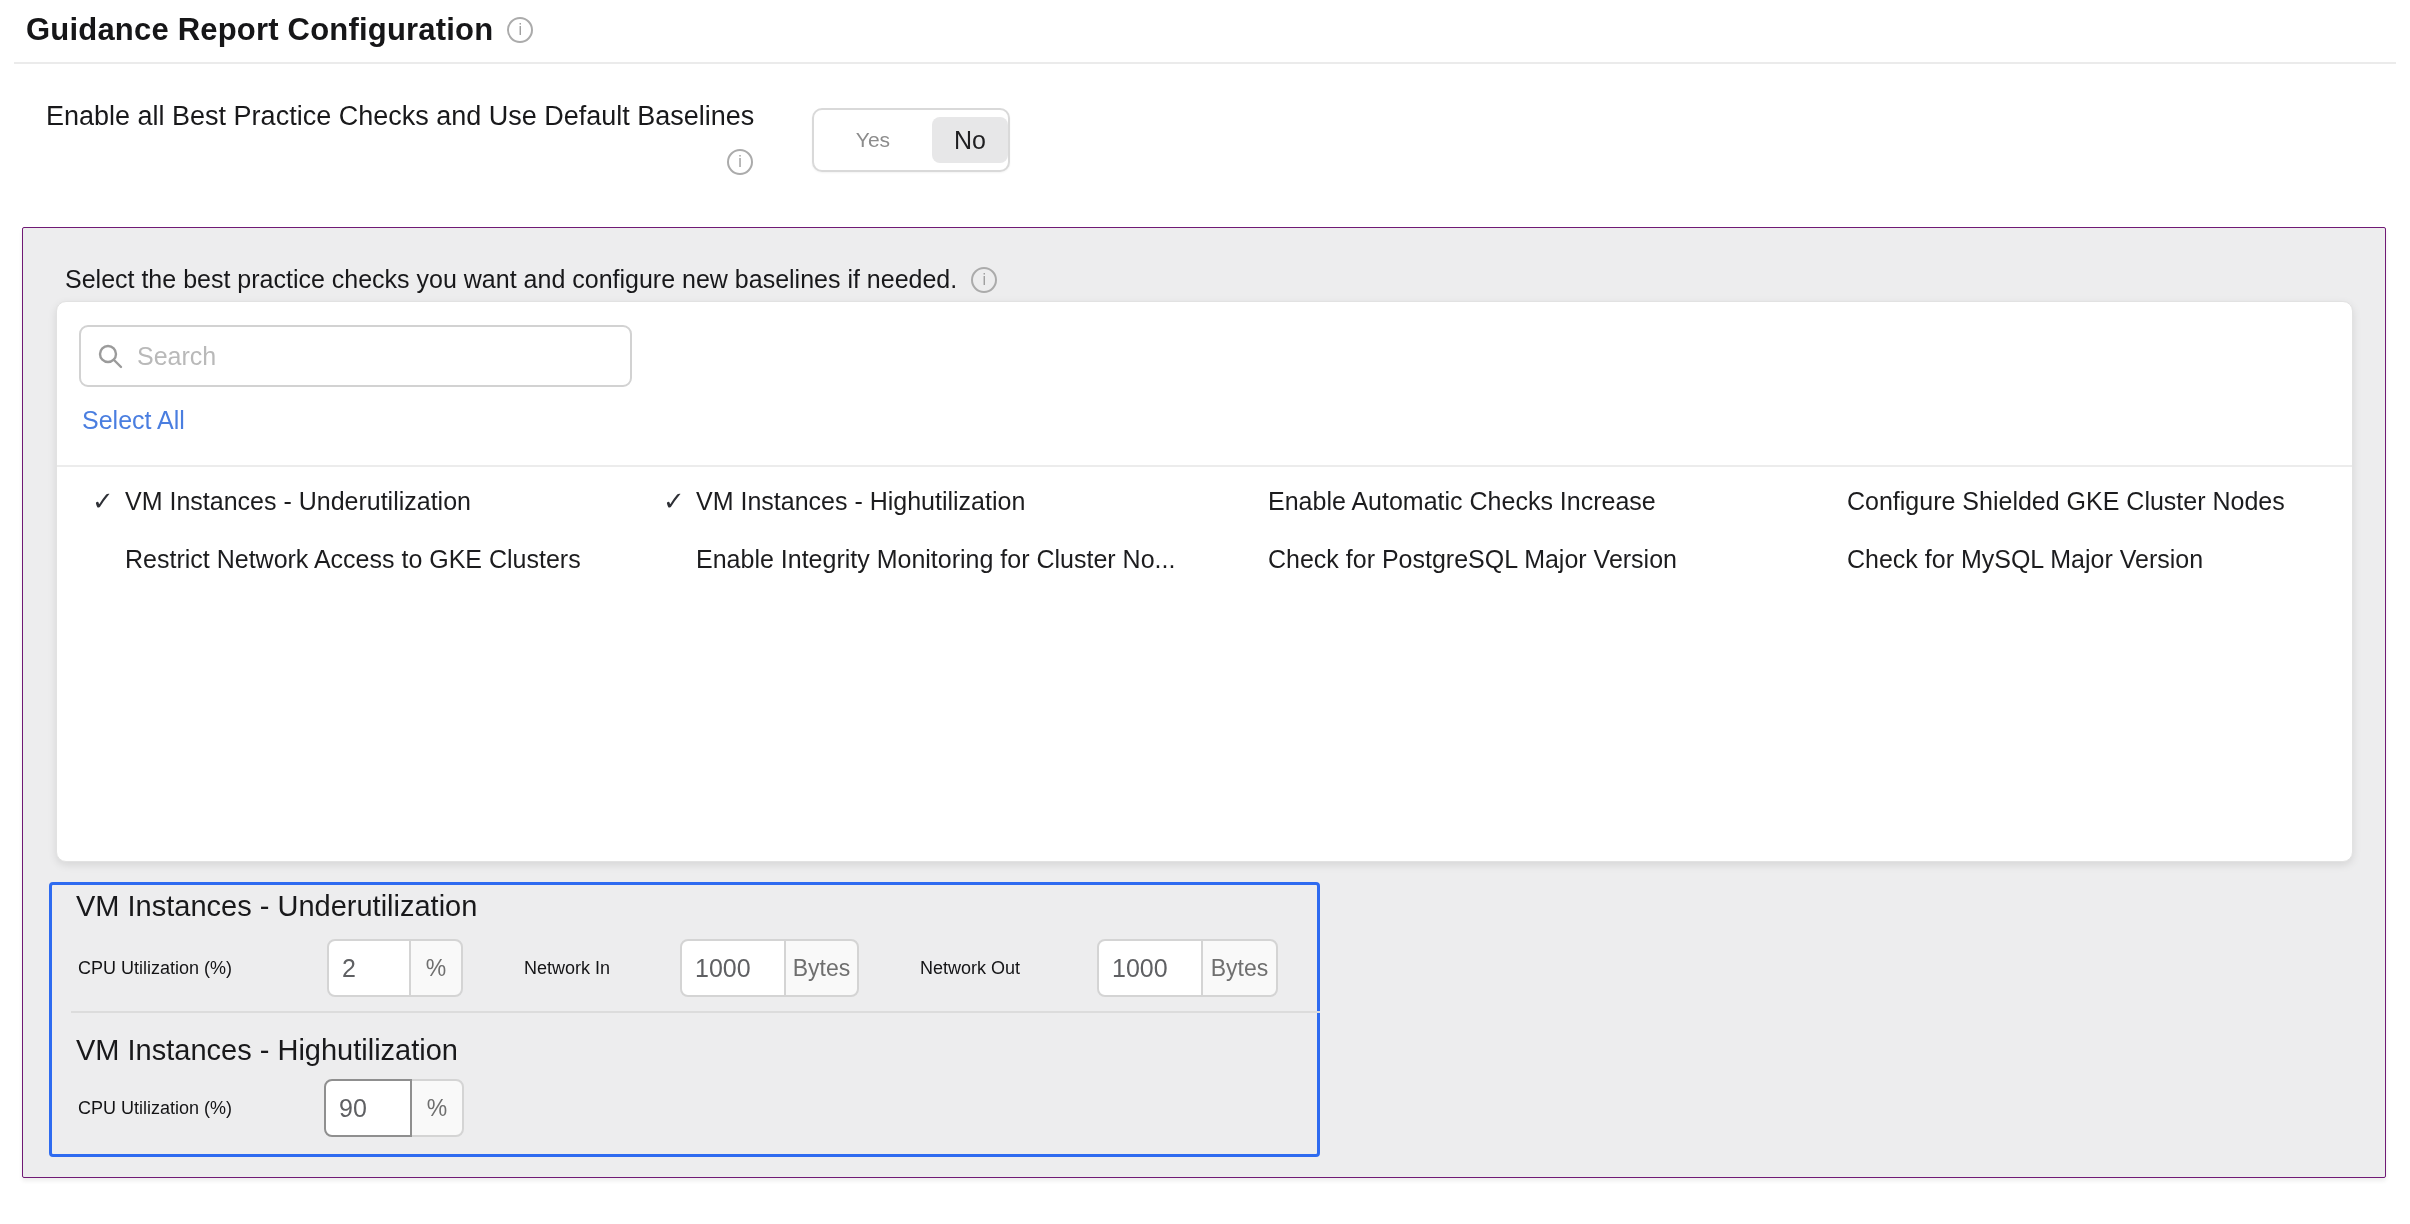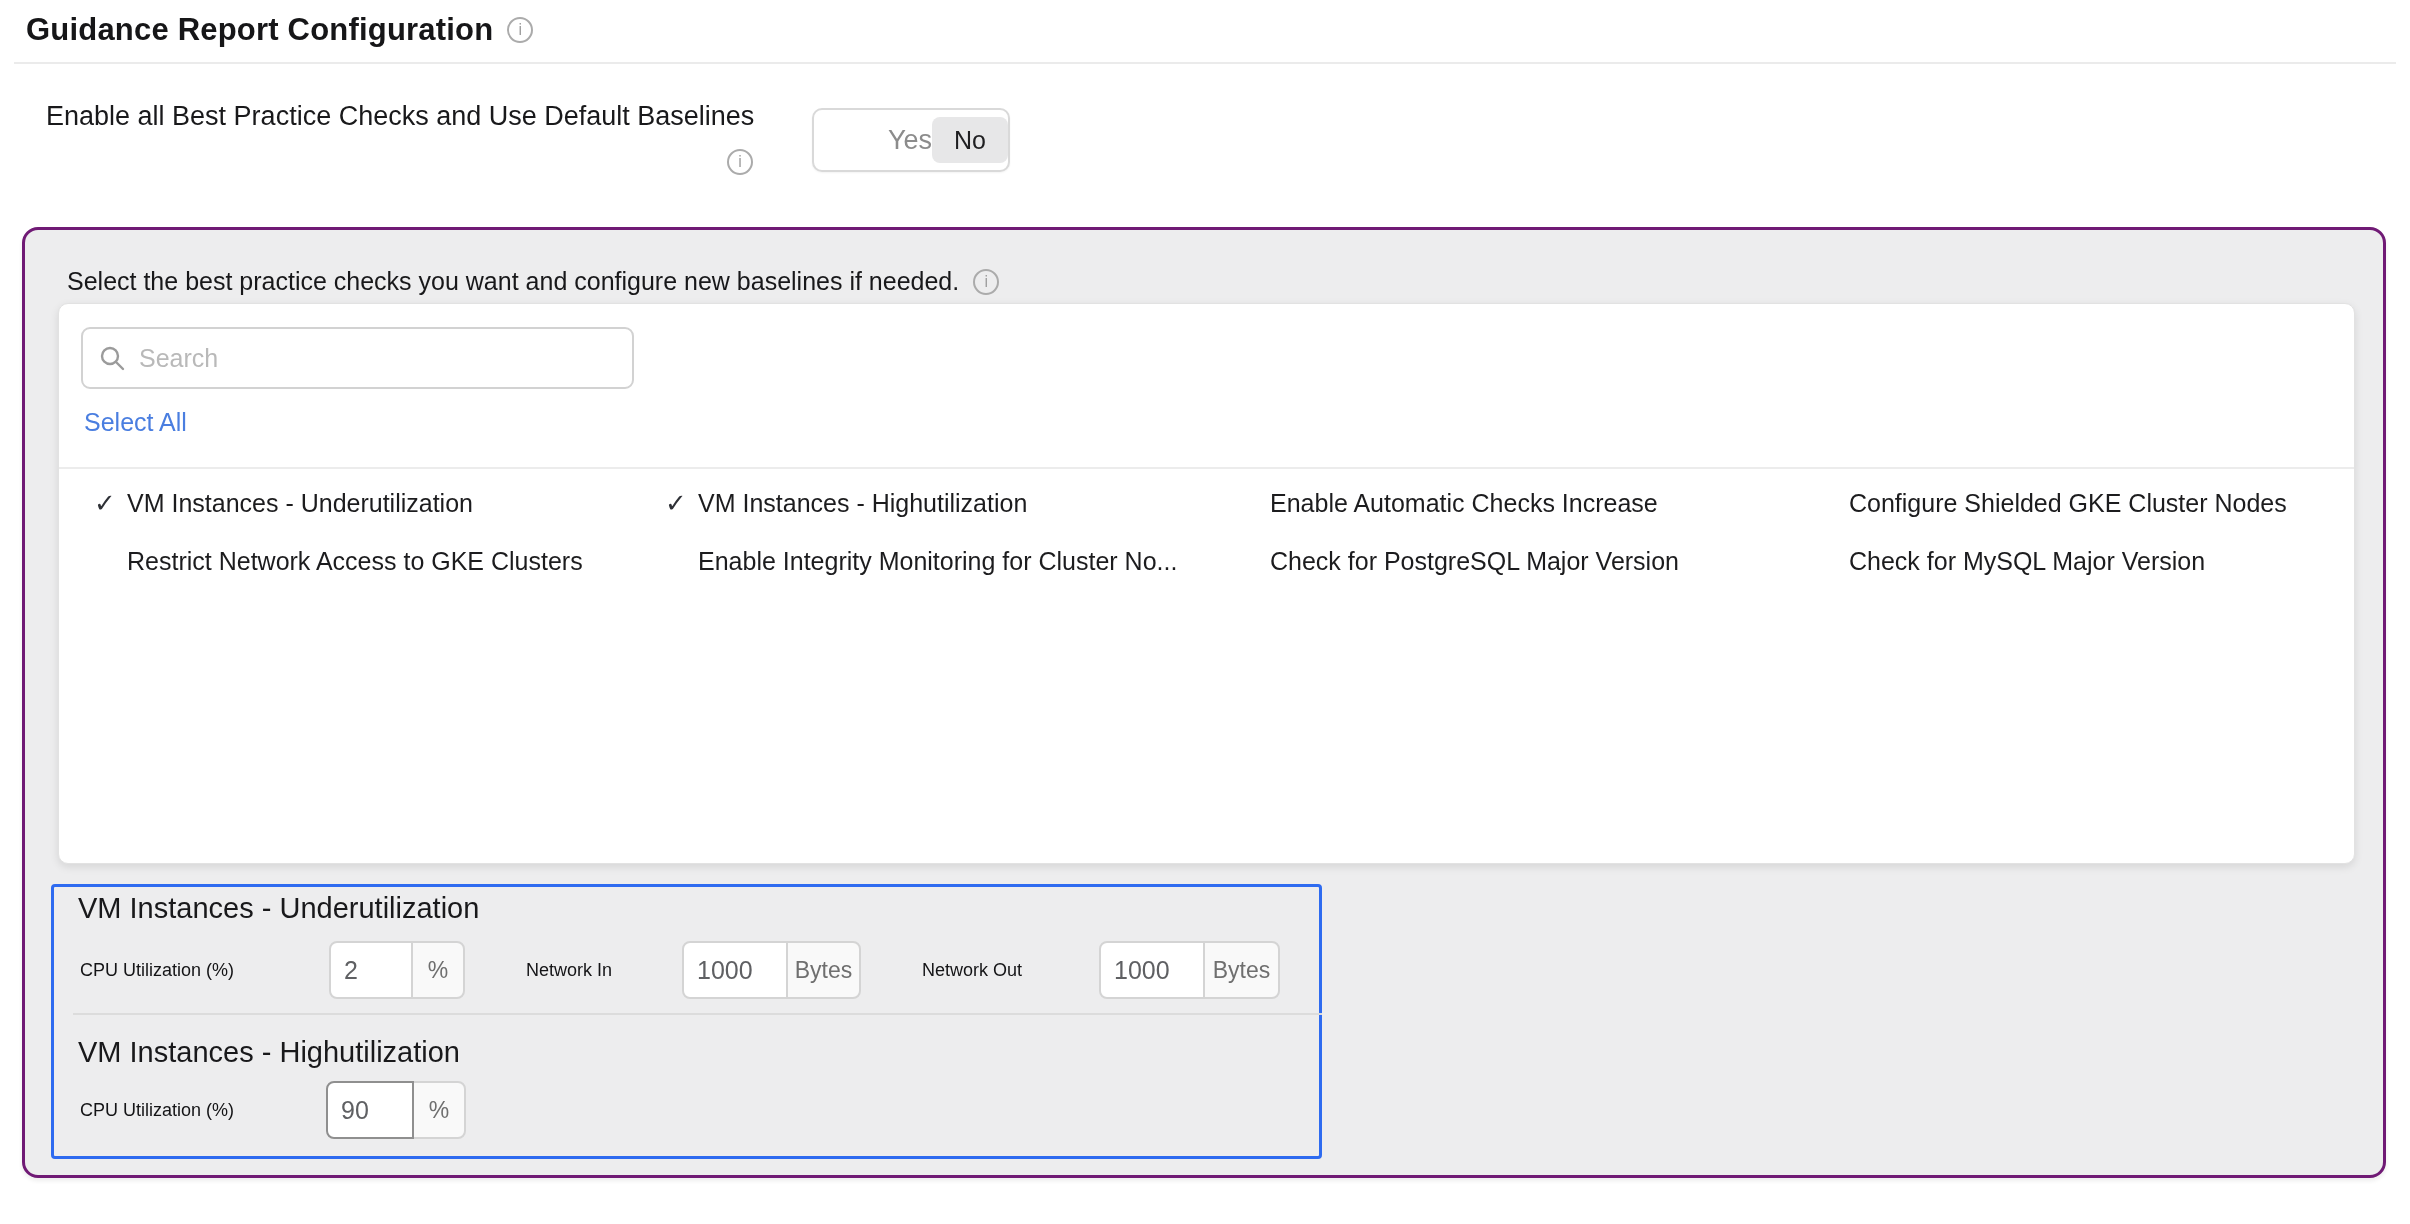--- a/index.html
+++ b/index.html
@@ -14,27 +14,27 @@
   .info-icon { display:inline-flex; width:26px; height:26px; border:2px solid #ababab; border-radius:50%;
                color:#9f9f9f; font-size:16px; font-weight:500; align-items:center; justify-content:center;
                line-height:1; flex:0 0 auto; }
   .header-divider { left:14px; top:62px; width:2382px; height:0; border-top:2px solid #ebebeb; }
 
   
   .enable-all-label { left:46px; top:101px; width:710px; font-size:27px; font-weight:500; color:#19191b; }
   .enable-all-info { left:727px; top:149px; }
   .toggle { left:812px; top:108px; width:198px; height:64px; background:#ffffff; border:2px solid #d9d9d9;
             border-radius:10px; display:flex; align-items:center; box-shadow:0 1px 2px rgba(0,0,0,.05); }
-  .toggle-yes { flex:1; text-align:right; font-size:27px; color:#8c8c8c; cursor:default; }
+  .toggle-yes { flex:1; text-align:center; font-size:21px; color:#8c8c8c; cursor:default; }
   .toggle-no { width:76px; height:46px; background:#e7e7e8; border-radius:8px;
                display:flex; align-items:center; justify-content:center; font-size:25px; font-weight:500; color:#1f1f21; }
 
   
-  .panel { left:22px; top:227px; width:2364px; height:951px; background:#ededee; border:3px solid #701a75;
-           border-radius:16px; box-shadow:0 3px 4px rgba(0,0,0,.07); }
+  .panel { left:22px; top:227px; width:2364px; height:951px; background:#ededee; border:1px solid #701a75;
+           border-radius:2px; box-shadow:0 3px 4px rgba(0,0,0,.07); }
   .instruction { left:42px; top:37px; font-size:25px; font-weight:500; color:#18181a; }
 
   
   .card { left:33px; top:73px; width:2297px; height:561px; background:#ffffff; border:1px solid #e2e2e2;
           border-radius:10px; box-shadow:0 3px 8px rgba(0,0,0,.10); }
   .search-wrap { left:22px; top:23px; width:553px; height:62px; border:2px solid #d2d2d2; border-radius:9px;
                  background:#fff; display:flex; align-items:center; padding:0 16px; gap:14px; }
   .search-wrap svg { flex:0 0 auto; }
   .search-input { border:none; outline:none; flex:1; font-size:25px; color:#444;
                   font-family:"Liberation Sans", sans-serif; background:transparent; }

